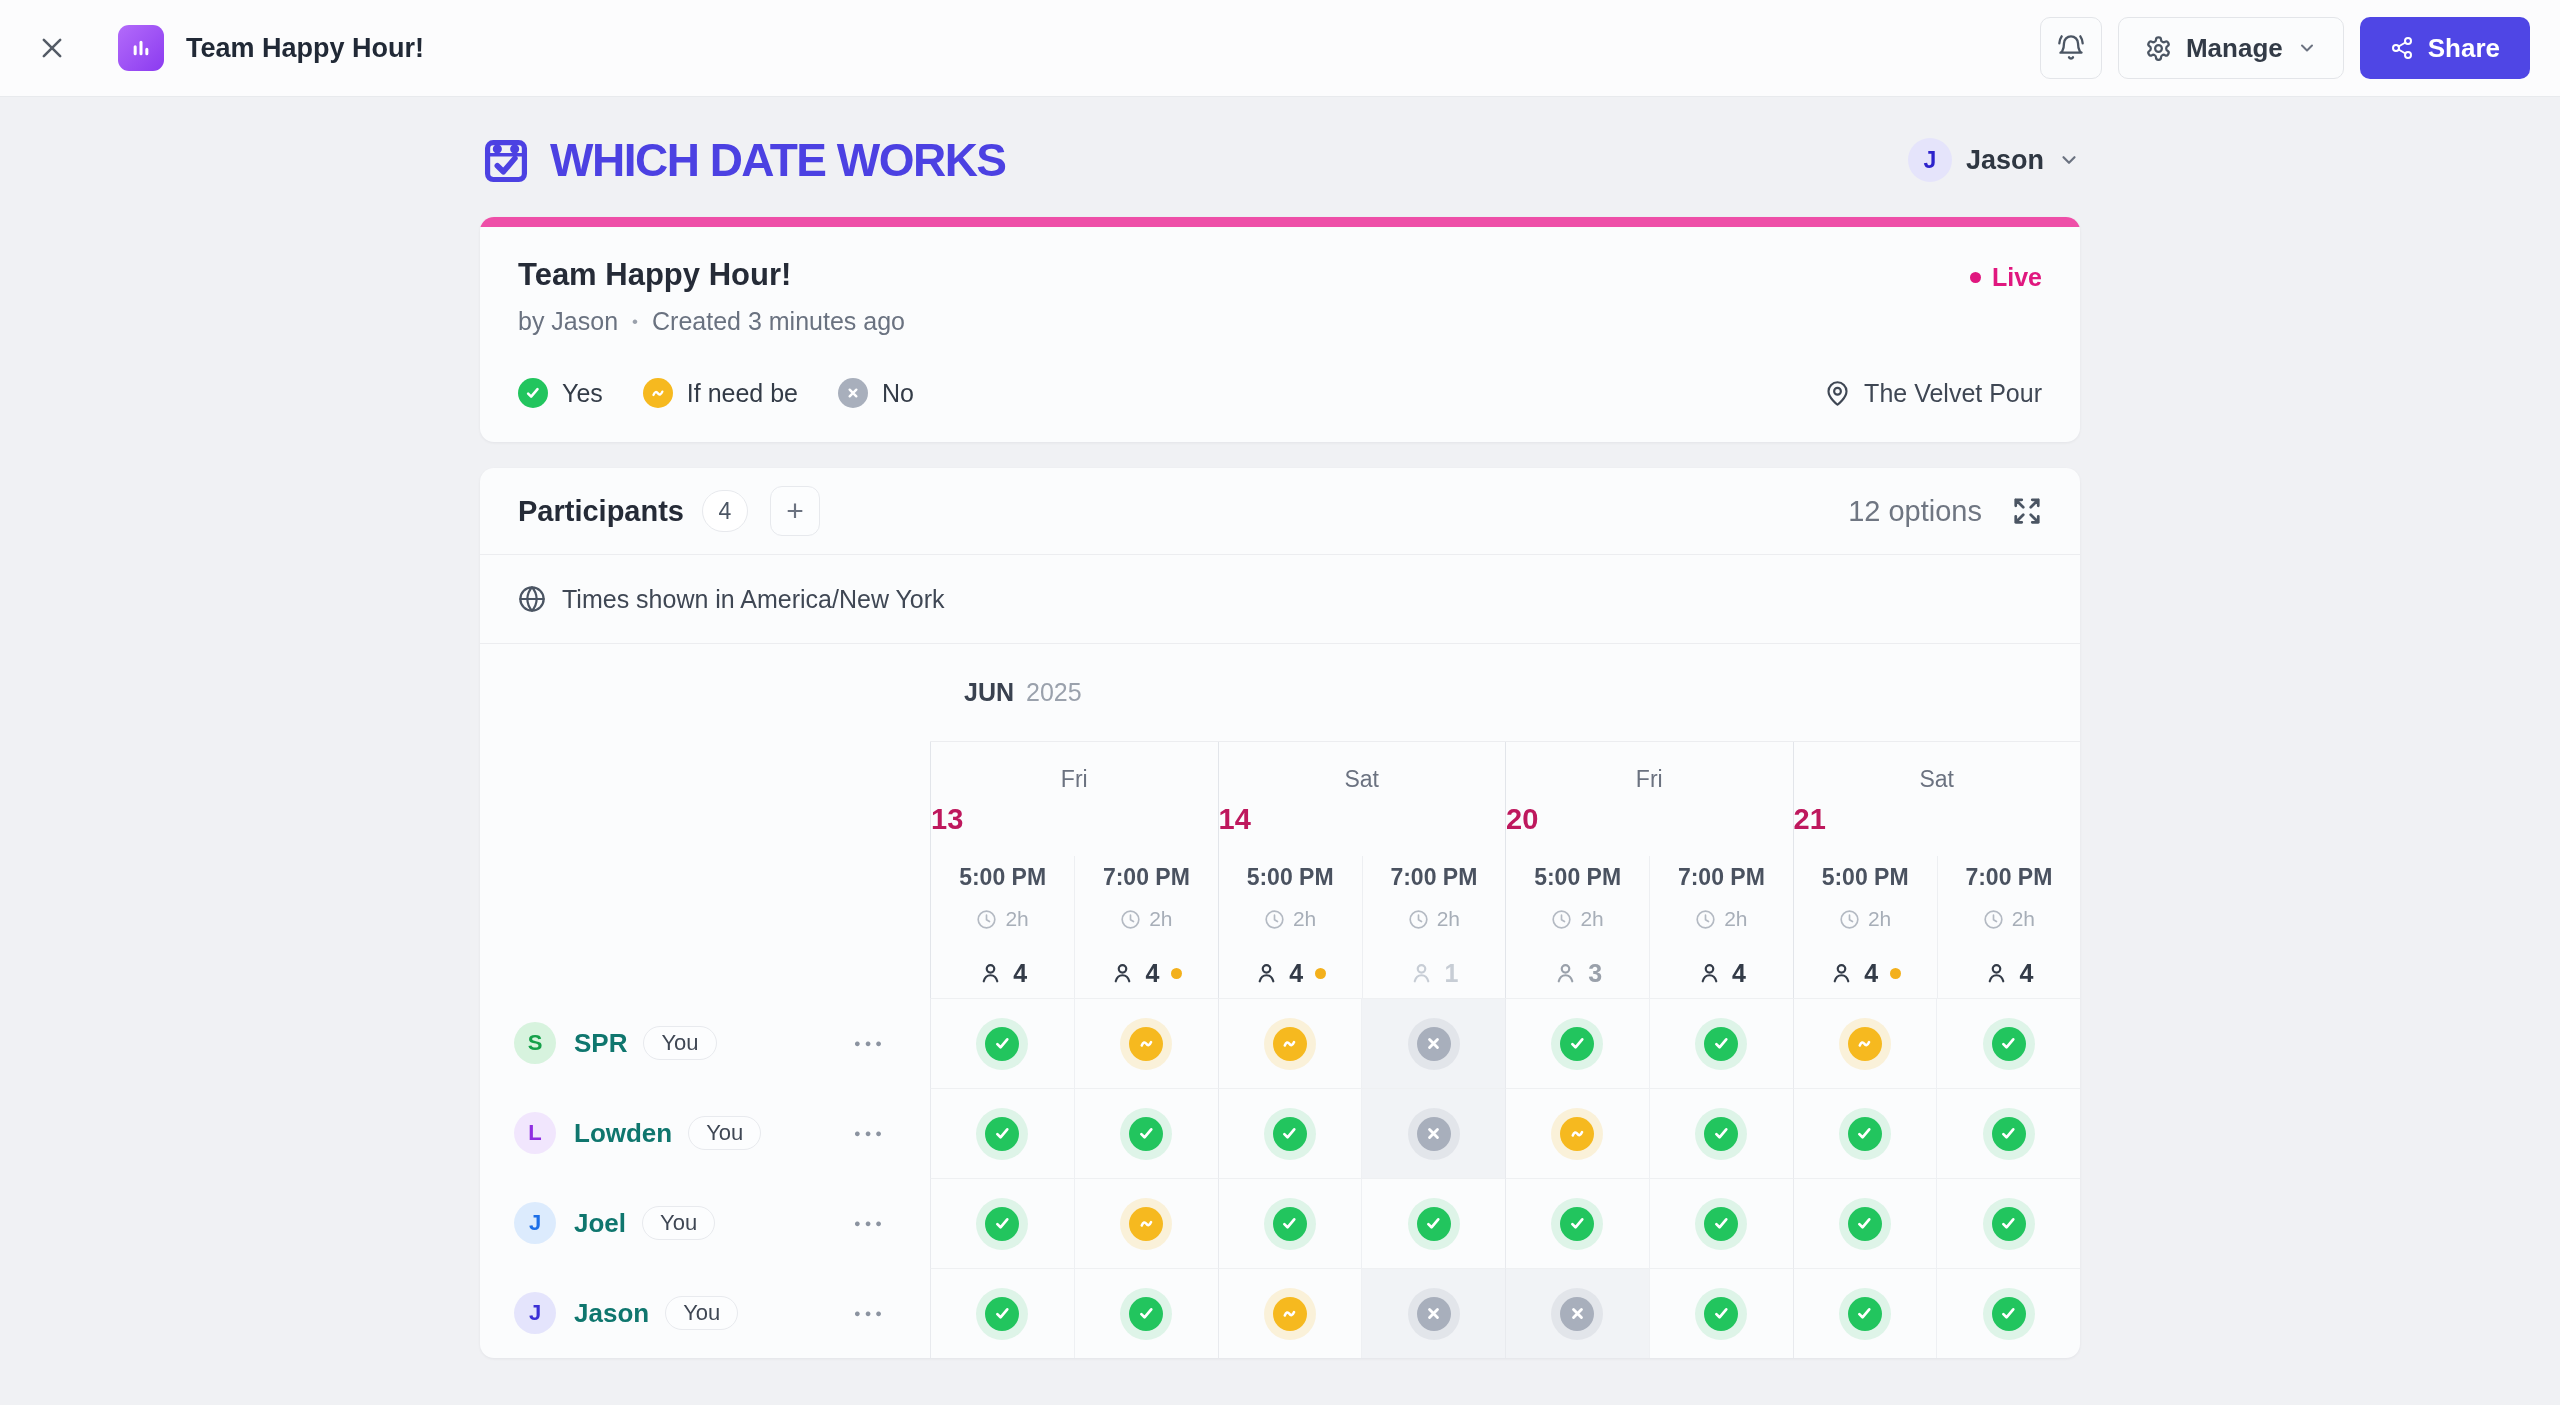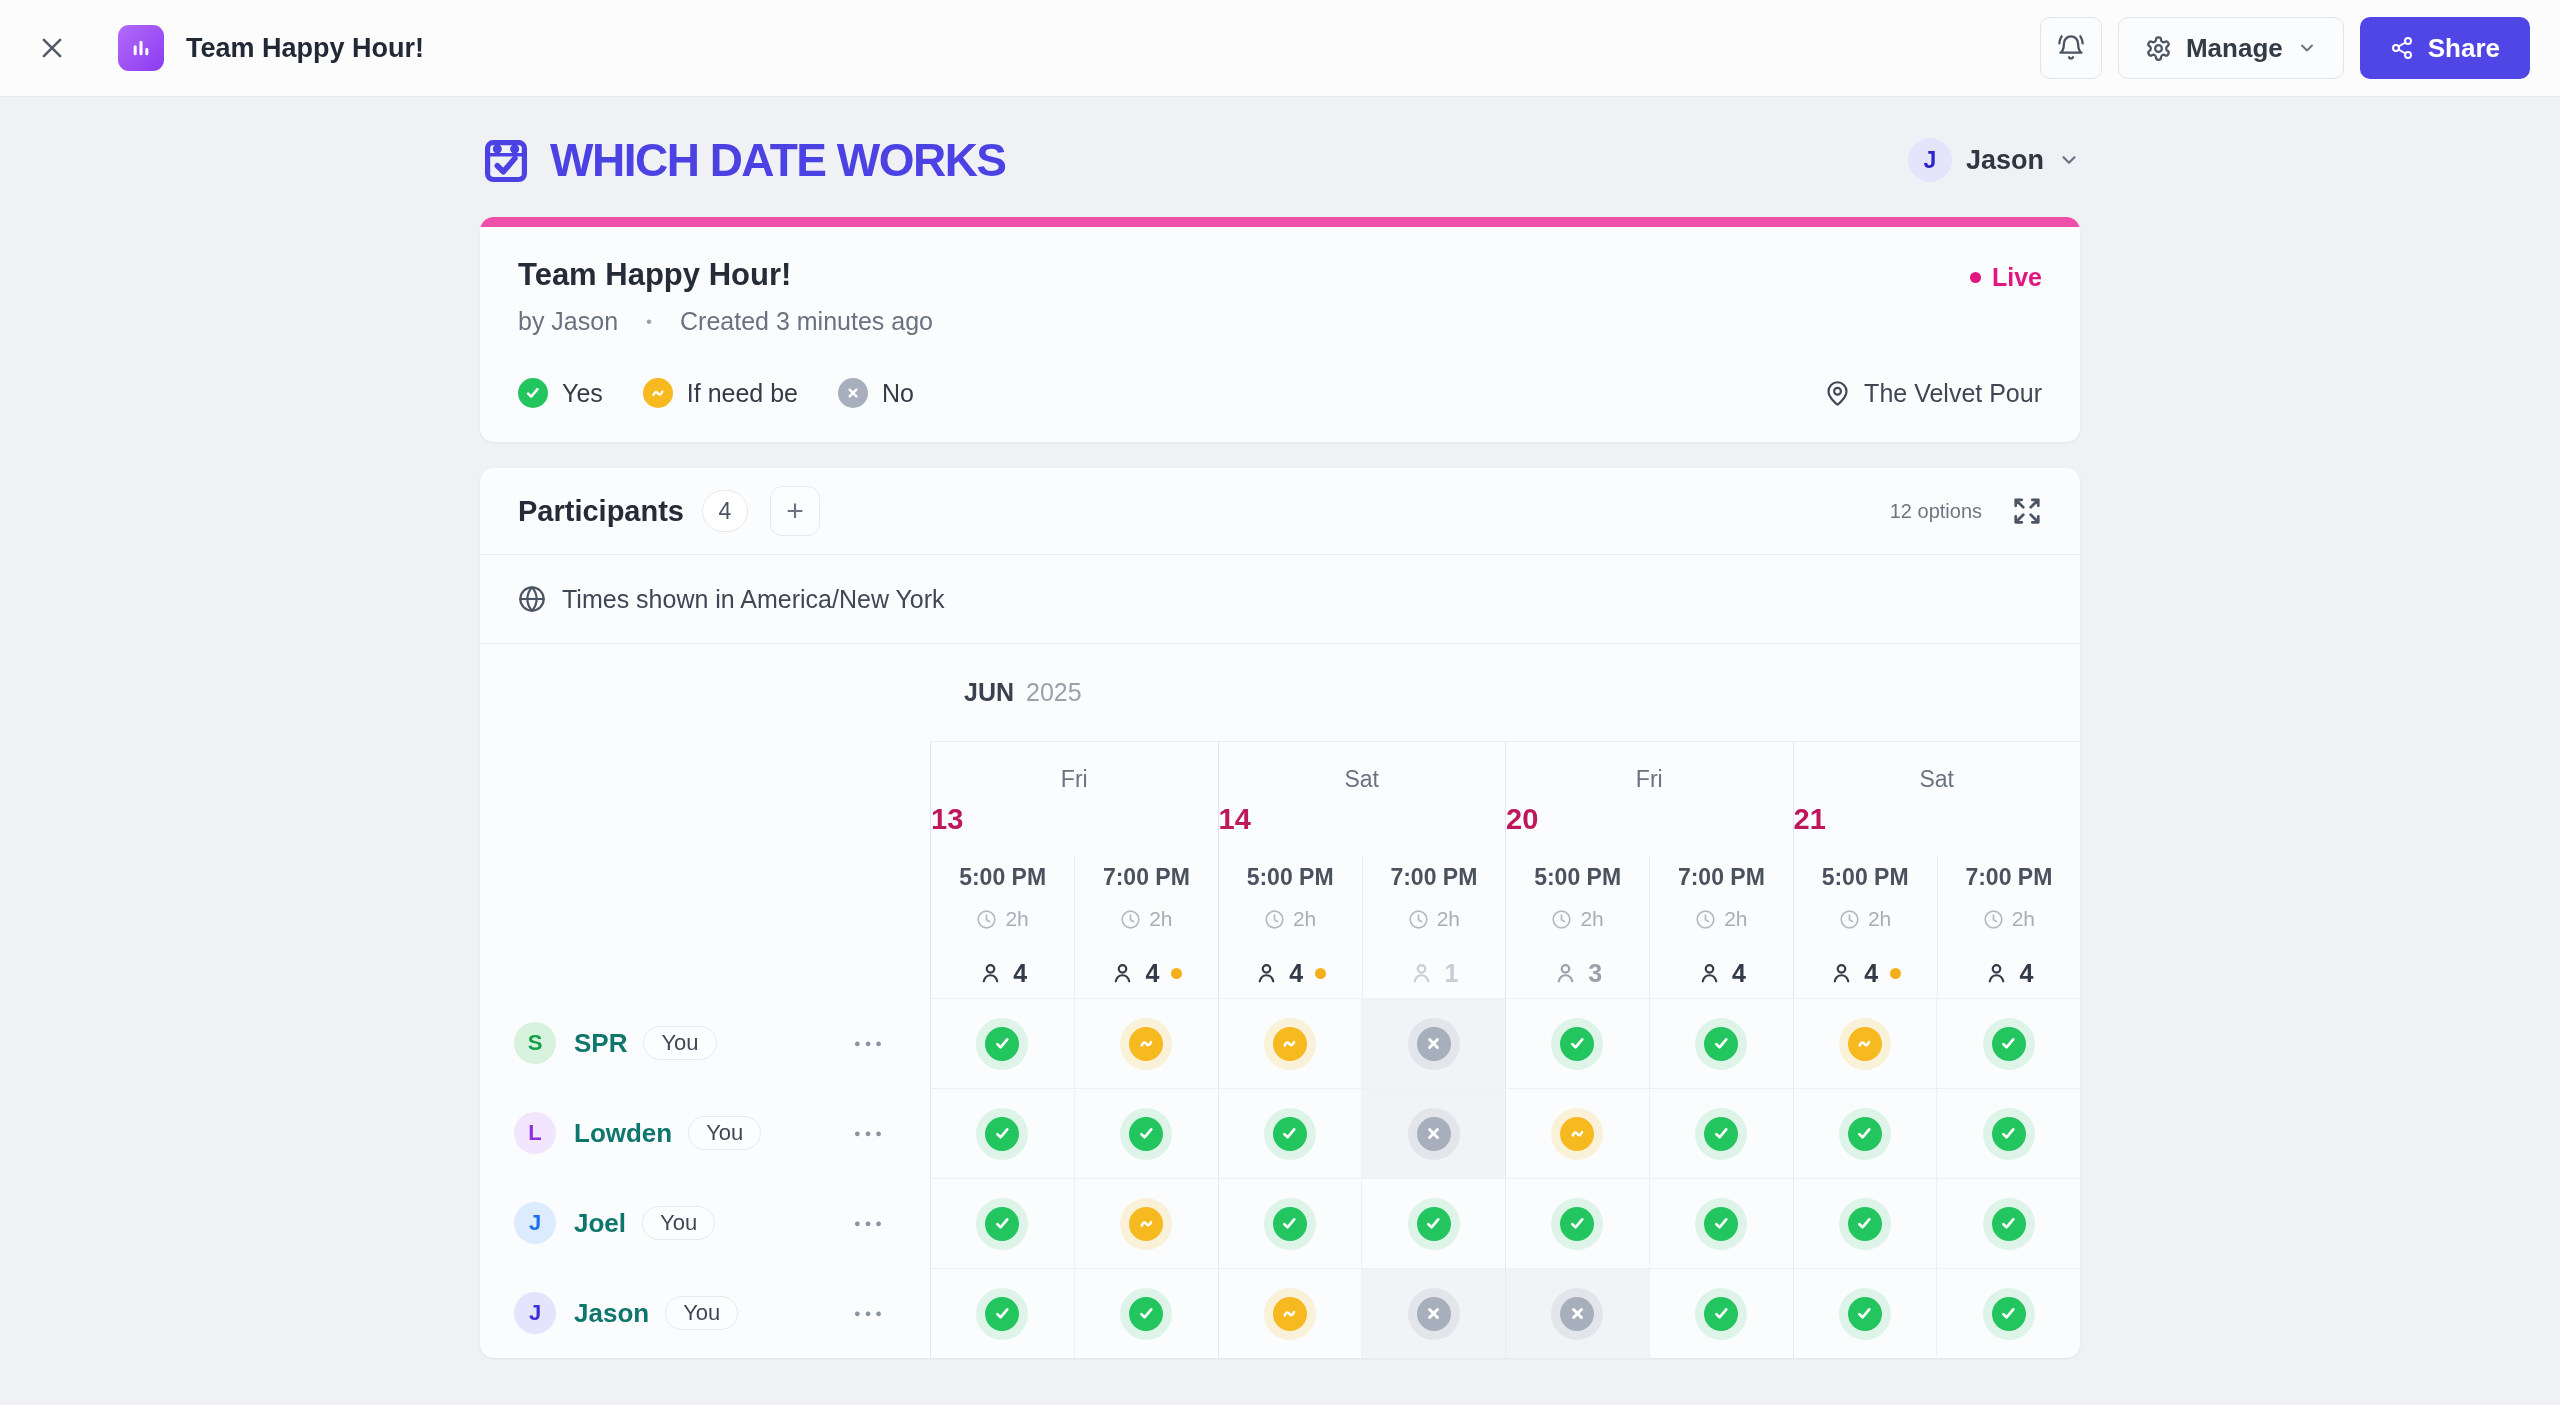--- a/index.html
+++ b/index.html
@@ -36,21 +36,21 @@
                  font-size:23px; font-weight:700; display:flex; align-items:center; justify-content:center; }
   .user-name { font-size:27px; font-weight:600; color:#2f3742; }
 
   .card { background:#fbfcfd; border-radius:14px; box-shadow:0 1px 3px rgba(20,24,40,.06); overflow:hidden; }
 
   
   .event-card { margin-top:22px; }
   .event-accent { height:10px; background:#ee4fa8; }
   .event-body { padding:30px 38px 34px 38px; position:relative; }
   .event-title { font-size:31px; font-weight:700; color:#252b37; }
-  .event-byline { margin-top:14px; font-size:25px; color:#6a7280; display:flex; gap:28px; align-items:center; }
+  .event-byline { margin-top:14px; font-size:25px; color:#6a7280; display:flex; gap:14px; align-items:center; }
   .live-badge { position:absolute; top:36px; right:38px; display:flex; align-items:center; gap:11px; }
   .live-dot { width:11px; height:11px; border-radius:50%; background:#e0177f; }
   .live-label { font-size:25px; font-weight:700; color:#e0177f; }
   .legend-row { margin-top:42px; display:flex; align-items:center; }
   .legend-item { display:flex; align-items:center; gap:14px; margin-right:40px; }
   .legend-label { font-size:25px; color:#333b47; }
   .location { margin-left:auto; display:flex; align-items:center; gap:13px; color:#3f4754; font-size:25px; }
 
   .badge-circle { width:30px; height:30px; border-radius:50%; display:flex; align-items:center; justify-content:center; }
   .c-yes { background:#22c55e; } .c-ifneedbe { background:#f6b91f; } .c-no { background:#a8afbc; }
@@ -59,21 +59,21 @@
   .participants-card { margin-top:26px; }
   .panel-head { height:86px; display:flex; align-items:center; padding:0 38px; }
   .panel-title { font-size:29px; font-weight:700; color:#252b37; }
   .count-badge { margin-left:18px; min-width:46px; height:42px; padding:0 10px; border:1px solid #e7e9ed;
                  border-radius:999px; background:#fff; font-size:23px; color:#4b5563;
                  display:flex; align-items:center; justify-content:center; }
   .add-btn { margin-left:22px; width:50px; height:50px; border:1px solid #e7e9ed; border-radius:12px;
              background:#fcfdfe; color:#6b7280; font-size:30px; font-weight:400;
              display:flex; align-items:center; justify-content:center; cursor:pointer; }
   .panel-head-right { margin-left:auto; display:flex; align-items:center; gap:30px; }
-  .options-label { font-size:20px; color:#6f7682;margin-left:25px; }
+  .options-label { font-size:29px; color:#6f7682;margin-left:25px; }
   .expand-btn { color:#4b5563; cursor:pointer; display:flex; }
   .divider { height:1px; background:#ecedf0; }
   .tz-row { height:88px; display:flex; align-items:center; gap:16px; padding:0 38px; color:#3f4754; font-size:25px; }
   .tz-row svg { color:#4b5563; }
 
   
   #schedule-grid { display:grid; grid-template-columns:450px repeat(8,1fr);
                    grid-template-rows:98px 256px 90px 90px 90px 90px; width:1600px; }
   .month-cell { grid-column:2 / -1; grid-row:1; display:flex; align-items:center; gap:12px;
                 padding-left:34px; border-bottom:1px solid #ecedf0; }

